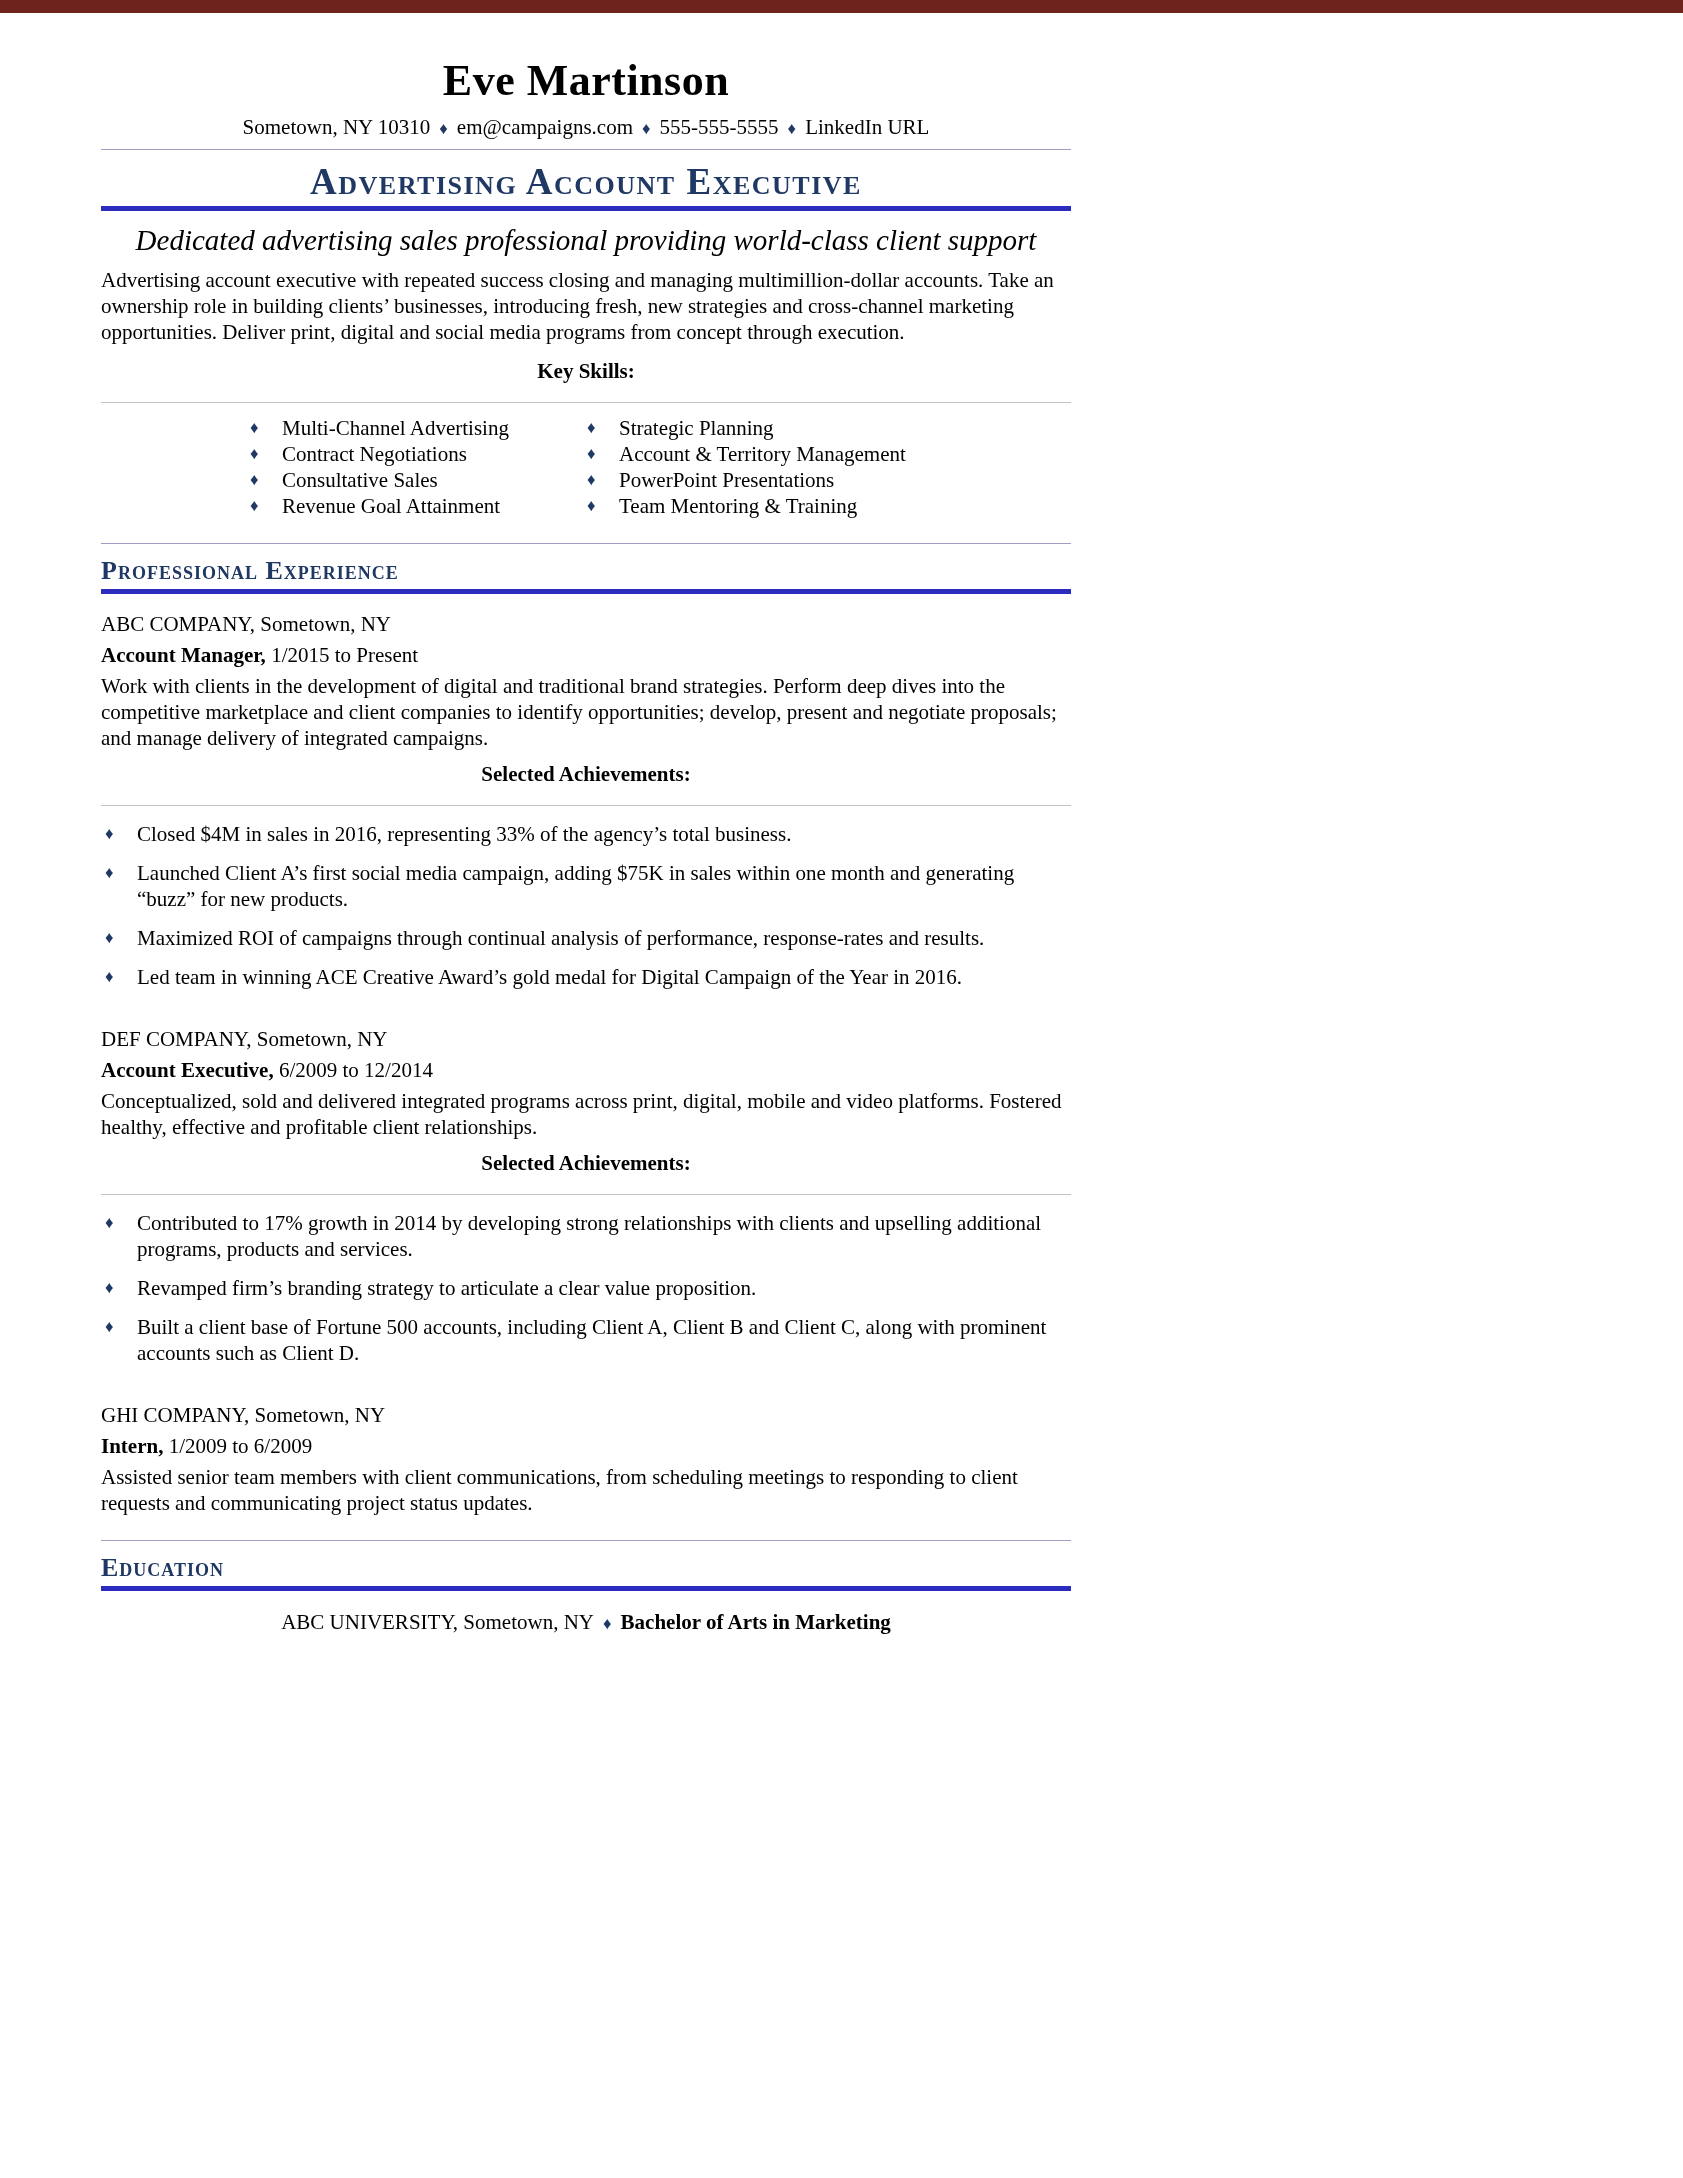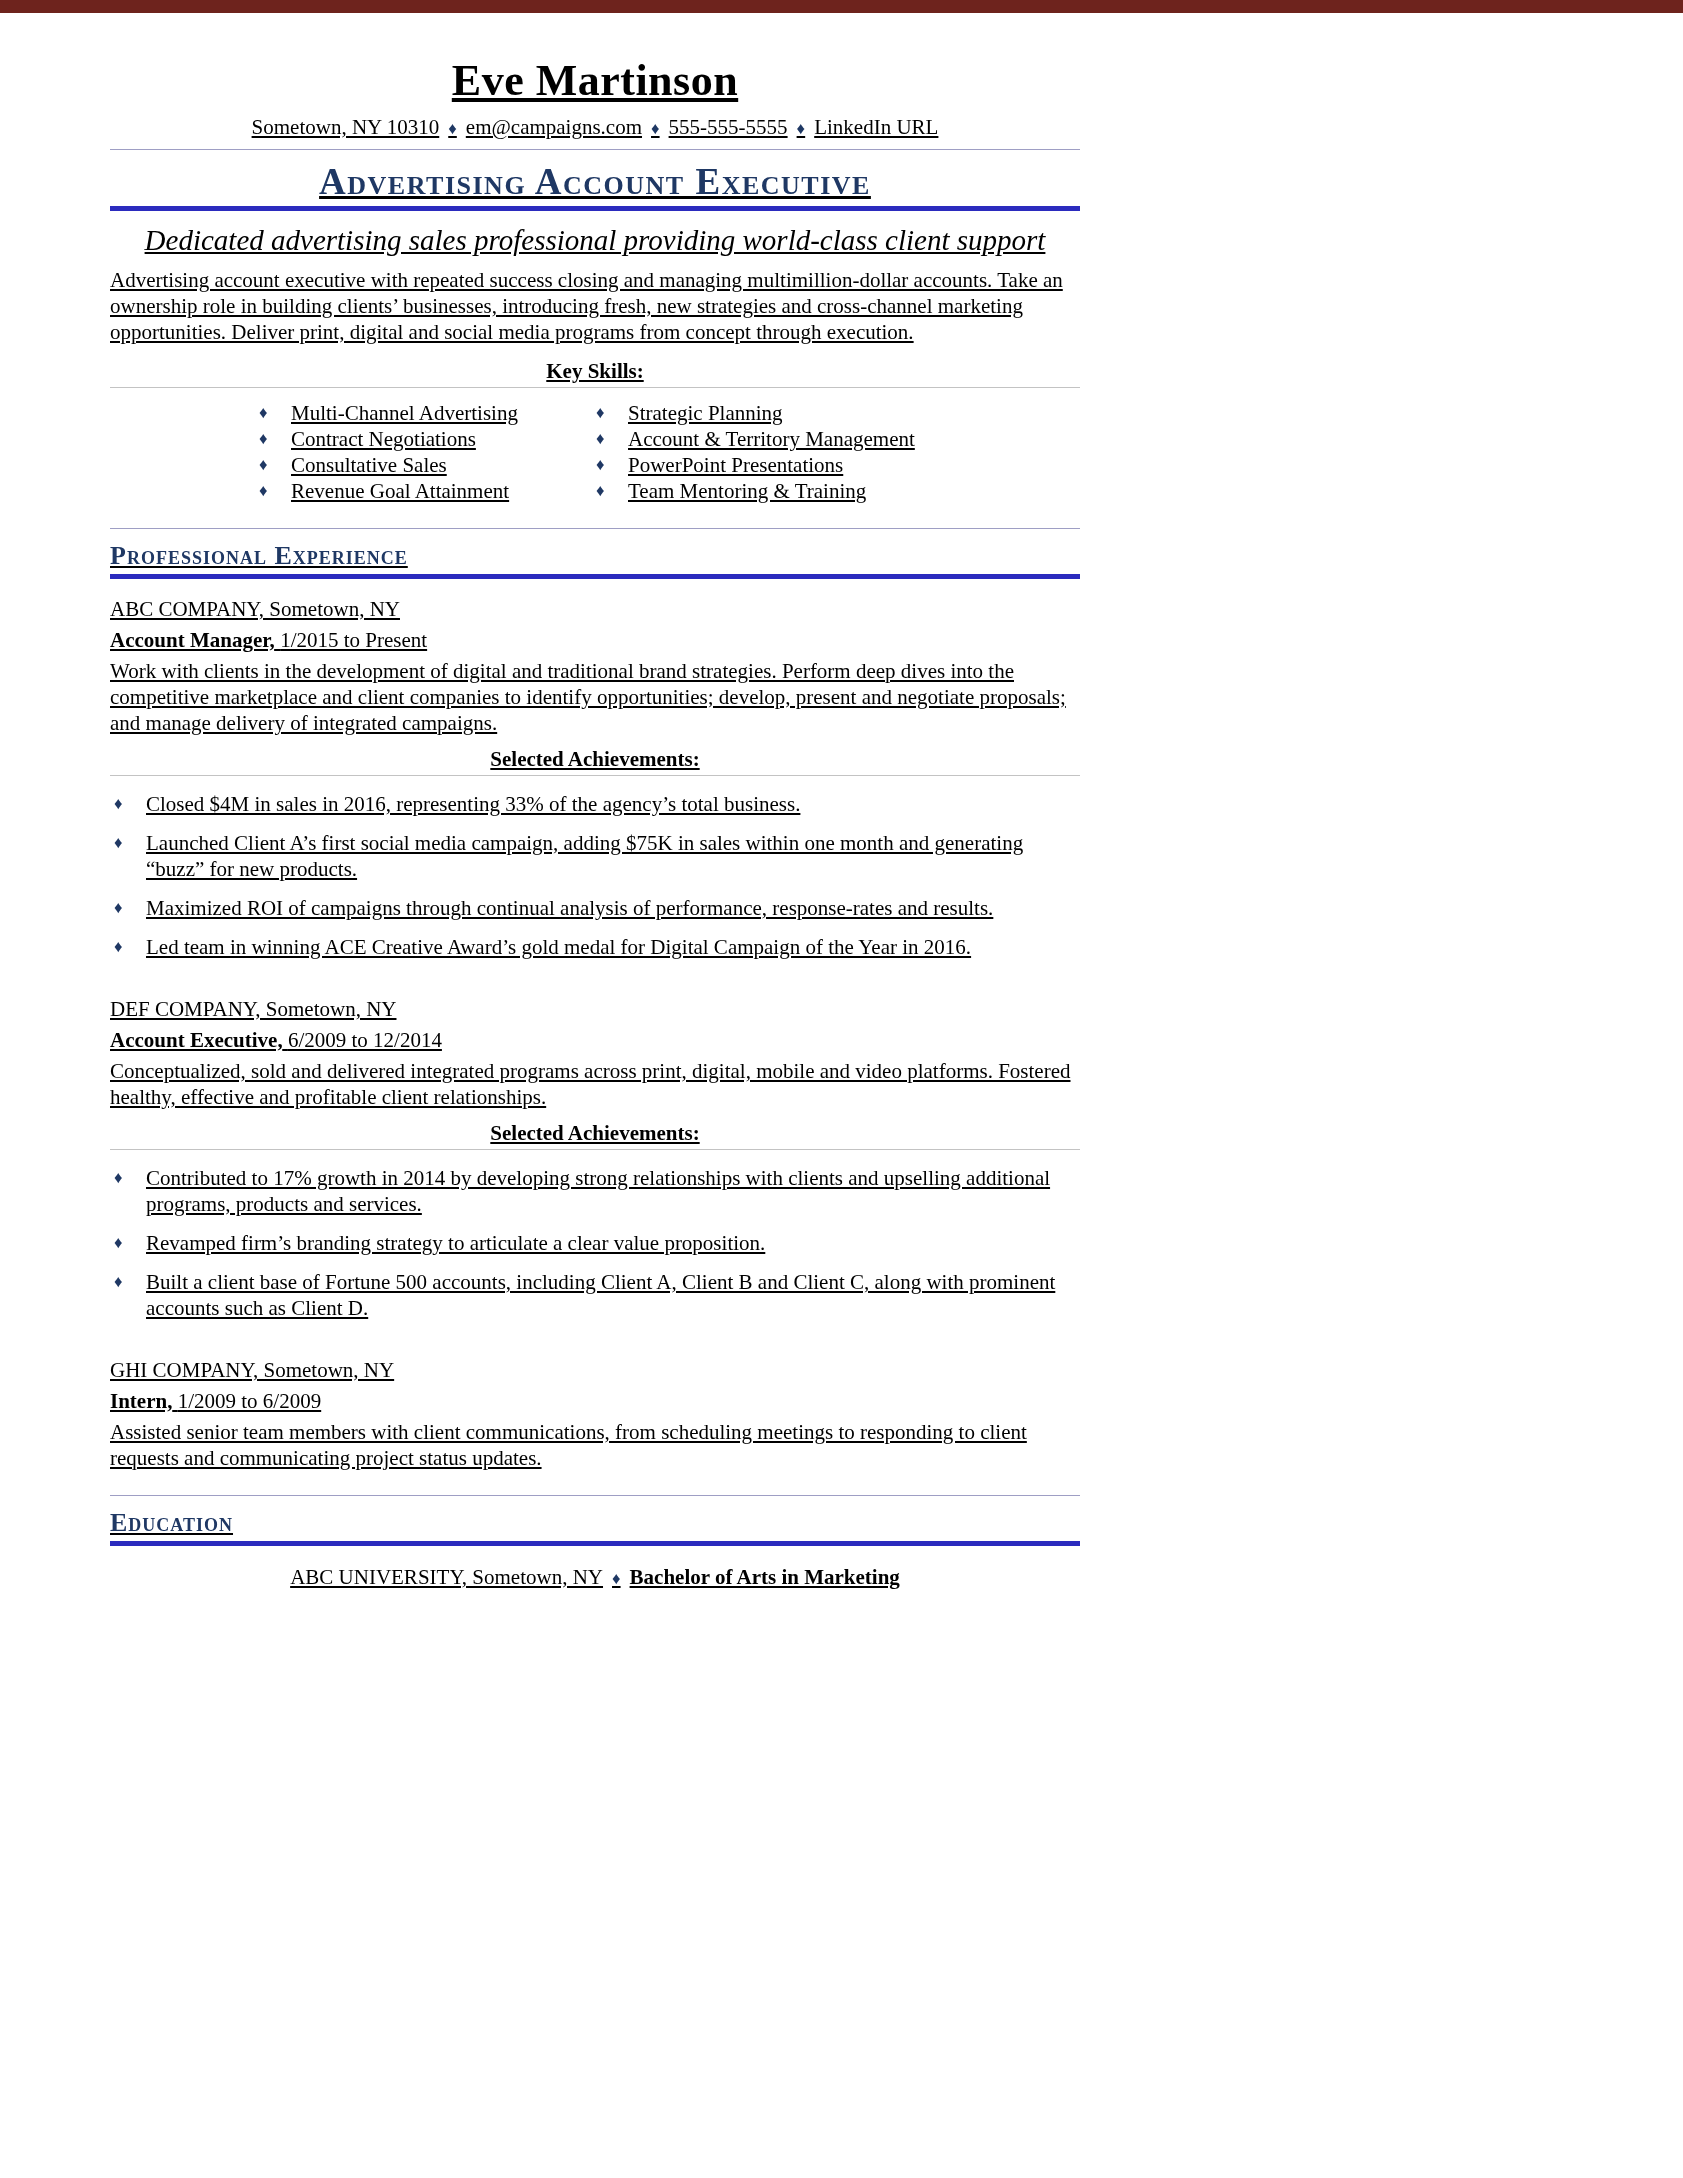--- a/index.html
+++ b/index.html
@@ -12,32 +12,32 @@
     --background:#ffffff;
   }
   *{box-sizing:border-box;}
   html,body{margin:0;padding:0;}
   body{
     width:1683px;height:2178px;background:var(--background);
     font-family:"Liberation Serif","DejaVu Serif",serif;color:var(--text);
     position:relative;overflow:hidden;
   }
   .topbar{position:absolute;top:0;left:0;width:1683px;height:13px;background:var(--top_bar);}
-  .page{position:absolute;left:110px;top:13px;width:970px;text-decoration:underline;}
+  .page{position:absolute;left:101px;top:13px;width:970px;}
   .name{margin:42px 0 0;text-align:center;font-size:44px;font-weight:bold;letter-spacing:0.5px;}
   .contact{text-align:center;font-size:21px;margin-top:9px;}
   .sep{margin:0 9px;}
   .diamond{color:var(--heading_navy);font-size:.8em;}
   .thin-rule{border:none;border-top:1px solid var(--thin_rule);height:0;margin:9px 0 0;}
   .doc-title{margin:10px 0 0;text-align:center;font-variant:small-caps;font-weight:bold;color:var(--heading_navy);font-size:37px;letter-spacing:1.5px;}
   .thick-rule{height:5px;background:var(--rule_blue);margin-top:3px;}
   .tagline{text-align:center;font-style:italic;font-size:29px;margin:13px 0 10px;}
   .summary{font-size:21px;line-height:26px;margin:4px 0 14px;}
   .center-heading{text-align:center;font-size:21px;font-weight:bold;margin:0;}
-  .underlined{border-bottom:1px solid var(--underline_gray);padding-bottom:3px;}
+  .underlined{border-bottom:1px solid var(--underline_gray);padding-bottom:18px;}
   .skills-columns{display:flex;font-size:21px;line-height:26px;margin-top:12px;}
   .skill-col{list-style:none;margin:0;padding:0;}
   .skill-col.left{margin-left:149px;width:337px;}
   .skill-col li{position:relative;padding-left:32px;}
   .skill-col .diamond{position:absolute;left:0;top:0;}
   .section-sep{margin-top:24px;}
   .section-heading{margin:12px 0 0;text-align:left;font-variant:small-caps;font-weight:bold;color:var(--heading_navy);font-size:26px;letter-spacing:1px;}
   .job{margin-top:17px;font-size:21px;line-height:26px;}
   .job + .job{margin-top:36px;}
   .company{margin:0;}

